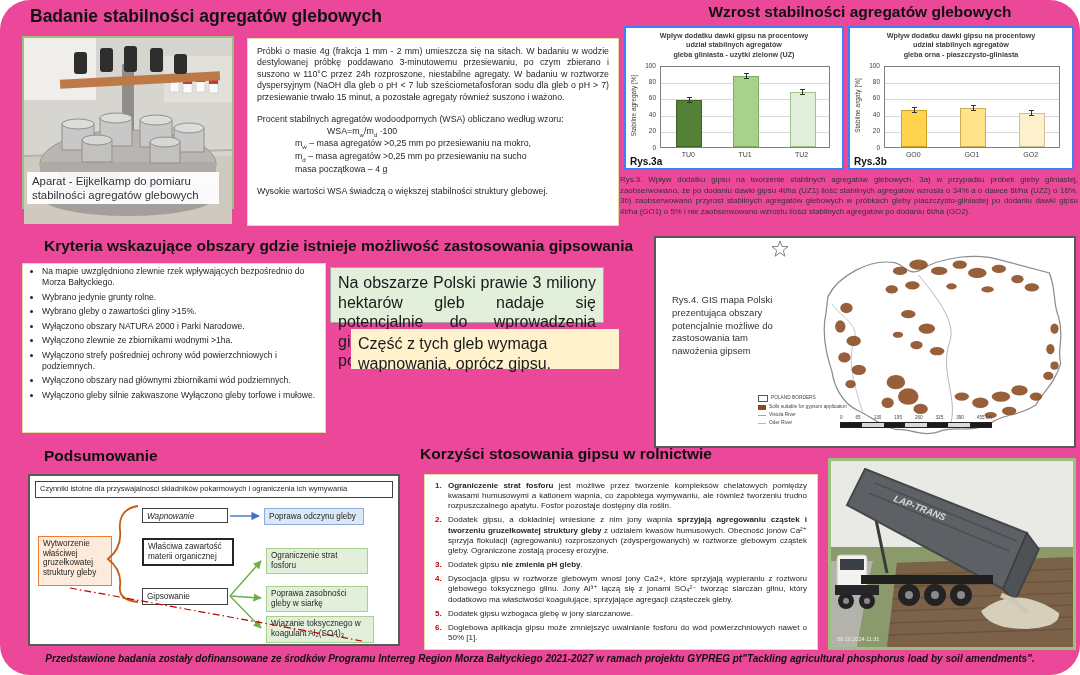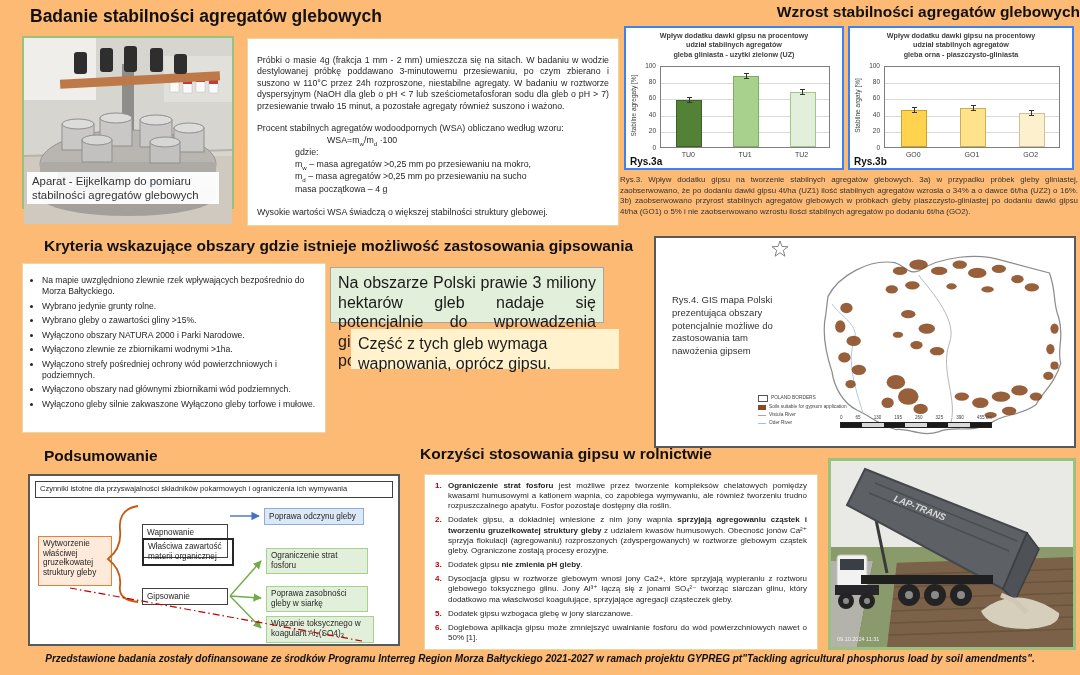--- a/index.html
+++ b/index.html
@@ -1,41 +1,41 @@
 <!DOCTYPE html>
 <html><head>
 <meta charset="utf-8">
 <style>
   html,body{margin:0;padding:0;background:#fff;}
-  #poster{position:relative;width:1080px;height:675px;background:#fdba74;overflow:hidden;
-          font-family:"Liberation Sans","DejaVu Sans",sans-serif;color:#262626;}
+  #poster{position:relative;width:1080px;height:675px;background:#ec4899;overflow:hidden;
+          font-family:"Liberation Sans","DejaVu Sans",sans-serif;color:#262626;border-radius:30px;}
   .h{position:absolute;margin:0;font-weight:bold;color:#111;}
   .box{position:absolute;background:#fff;border:1.5px solid #e6d9a0;box-sizing:border-box;}
   .jt{text-align:justify;}
   
   #hdr-badanie{left:30px;top:6px;font-size:17.5px;}
   #apparatus{position:absolute;left:22px;top:36px;width:212px;height:173px;border:2px solid #9cc07d;box-sizing:border-box;background:#d7d5d0;}
   #apparatus svg{display:block;}
   .photo-caption{position:absolute;left:3px;bottom:3px;width:182px;background:rgba(255,255,255,.95);
                  font-size:11.4px;line-height:1.25;padding:2px 5px;color:#333;}
-  #methods{left:247px;top:38px;width:372px;height:188px;padding:16px 9px;font-size:8.8px;line-height:1.3;}
+  #methods{left:247px;top:38px;width:372px;height:188px;padding:7px 9px;font-size:8.8px;line-height:1.3;}
   #methods p{margin:0;}
   #methods .mt{margin-top:11px;}
   .fl{margin-left:38px;}
   .fl0{margin-left:70px;}
   
-  #hdr-wzrost{left:640px;top:3px;width:440px;text-align:right;font-size:15.5px;}
+  #hdr-wzrost{left:640px;top:3px;width:440px;text-align:center;font-size:15.5px;}
   .chart-panel{position:absolute;background:#fff;border:2px solid #3b82f6;box-sizing:border-box;}
   #chart0{left:624px;top:26px;width:220px;height:144px;}
   #chart1{left:848px;top:26px;width:226px;height:144px;}
   .ct{position:absolute;left:0;right:0;top:3px;text-align:center;font-size:7.2px;font-weight:bold;color:#404040;line-height:1.3;}
   #rys3-caption{position:absolute;left:620px;top:175px;width:458px;font-size:7.9px;line-height:1.33;color:#333;}
   
   #hdr-kryteria{left:44px;top:237px;font-size:15.5px;}
-  #crit-box{left:22px;top:263px;width:304px;height:170px;padding:11px 8px 4px 4px;font-size:8.6px;line-height:1.28;}
+  #crit-box{left:22px;top:263px;width:304px;height:170px;padding:2px 8px 4px 4px;font-size:8.6px;line-height:1.28;}
   #crit-box ul{margin:0;padding-left:15px;}
   #crit-box li{margin-bottom:3.5px;}
   .note{position:absolute;box-sizing:border-box;font-size:16px;line-height:1.22;padding:5px 7px;color:#1a1a1a;}
   #note-green{left:330px;top:267px;width:274px;height:56px;background:#e2efda;border:1px solid #a6a6a6;}
   #note-yellow{left:351px;top:329px;width:268px;height:40px;background:#fff2cc;}
   #note-orange{left:384px;top:379px;width:268px;height:56px;background:#ffc000;}
   #map-panel{position:absolute;left:654px;top:236px;width:422px;height:212px;border:2px solid #595959;box-sizing:border-box;background:#fff;}
   #map-caption{position:absolute;left:16px;top:56px;width:122px;font-size:9.5px;line-height:1.35;color:#333;}
   #north-star{position:absolute;left:116px;top:3px;}
   #poland-svg{position:absolute;left:140px;top:2px;}
@@ -45,21 +45,21 @@
   #map-scale{position:absolute;left:184px;top:177px;width:152px;}
   #scale-labels{display:flex;justify-content:space-between;font-size:4.6px;color:#444;margin-bottom:1.5px;}
   #scale-bar{display:flex;height:4px;border:0.5px solid #222;}
   #scale-bar div{flex:1;}
   
   #hdr-podsumowanie{left:44px;top:447px;font-size:15.5px;}
   #flow{position:absolute;left:28px;top:474px;width:372px;height:172px;border:2px solid #595959;box-sizing:border-box;background:#fff;}
   .fbox{position:absolute;box-sizing:border-box;font-size:8.2px;line-height:1.18;padding:2px 4px;}
   #flow-header{left:5px;top:5px;right:5px;height:17px;border:1.5px solid #404040;font-size:7.5px;line-height:11px;padding:1px 4px;}
   #flow-left{left:8px;top:60px;width:74px;height:50px;background:#fdeada;border:1.5px solid #ed7d31;}
-  #flow-wapn{left:112px;top:48px;width:86px;height:34px;border:1.5px solid #404040;line-height:12px;}
+  #flow-wapn{left:112px;top:32px;width:86px;height:15px;border:1.5px solid #404040;line-height:12px;font-style:italic;}
   #flow-mat{left:112px;top:62px;width:92px;height:28px;border:2px solid #262626;}
   #flow-gips{left:112px;top:112px;width:86px;height:17px;border:1.5px solid #404040;line-height:12px;}
   #flow-blue{left:234px;top:32px;width:100px;height:17px;background:#dbe9f6;border:1px solid #8faadc;line-height:12px;}
   .fgreen{background:#e2efda;border:1px solid #a9d18e;}
   #flow-g1{left:236px;top:72px;width:102px;height:26px;}
   #flow-g2{left:236px;top:110px;width:102px;height:26px;}
   #flow-g3{left:236px;top:140px;width:108px;height:27px;}
   #flow-svg{position:absolute;left:0;top:0;pointer-events:none;}
   
   #hdr-korzysci{left:420px;top:445px;font-size:15.5px;}
@@ -127,21 +127,20 @@
       <line x1="122" y1="155" x2="162" y2="155" stroke="#999" stroke-width="1"></line>
     </svg>
     <div class="photo-caption">Aparat - Eijkelkamp  do pomiaru stabilności agregatów glebowych</div>
   </div>
 
   <div class="box jt" id="methods">
     <p>Próbki o masie 4g (frakcja 1 mm - 2 mm) umieszcza się na sitach. W badaniu w wodzie destylowanej próbkę poddawano 3-minutowemu przesiewaniu, po czym zbierano i suszono w 110°C przez 24h rozproszone, niestabilne agregaty. W badaniu w roztworze dyspersyjnym (NaOH dla gleb o pH &lt; 7 lub sześciometafosforan sodu dla gleb o pH &gt; 7) przesiewanie trwało 15 minut, a pozostałe agregaty również suszono i ważono.</p>
     <p class="mt">Procent stabilnych agregatów wodoodpornych (WSA) obliczano według wzoru:</p>
     <div id="formula">
         <div class="fl fl0"><span>WSA=m</span><sub>w</sub><span>/m</span><sub>d</sub><span> ·100</span></div>
-        <div class="fl"><span>gdzie:</span></div>
         <div class="fl"><span>m</span><sub>w</sub><span> – masa agregatów &gt;0,25 mm po przesiewaniu na mokro,</span></div>
         <div class="fl"><span>m</span><sub>d</sub><span> – masa agregatów &gt;0,25 mm po przesiewaniu na sucho</span></div>
         <div class="fl"><span>masa początkowa – 4 g</span></div>
       </div>
     <p class="mt">Wysokie wartości WSA świadczą o większej stabilności struktury glebowej.</p>
   </div>
 
   <h2 class="h" id="hdr-wzrost">Wzrost stabilności agregatów glebowych</h2>
   <div class="chart-panel" id="chart0">
       <div class="ct">

